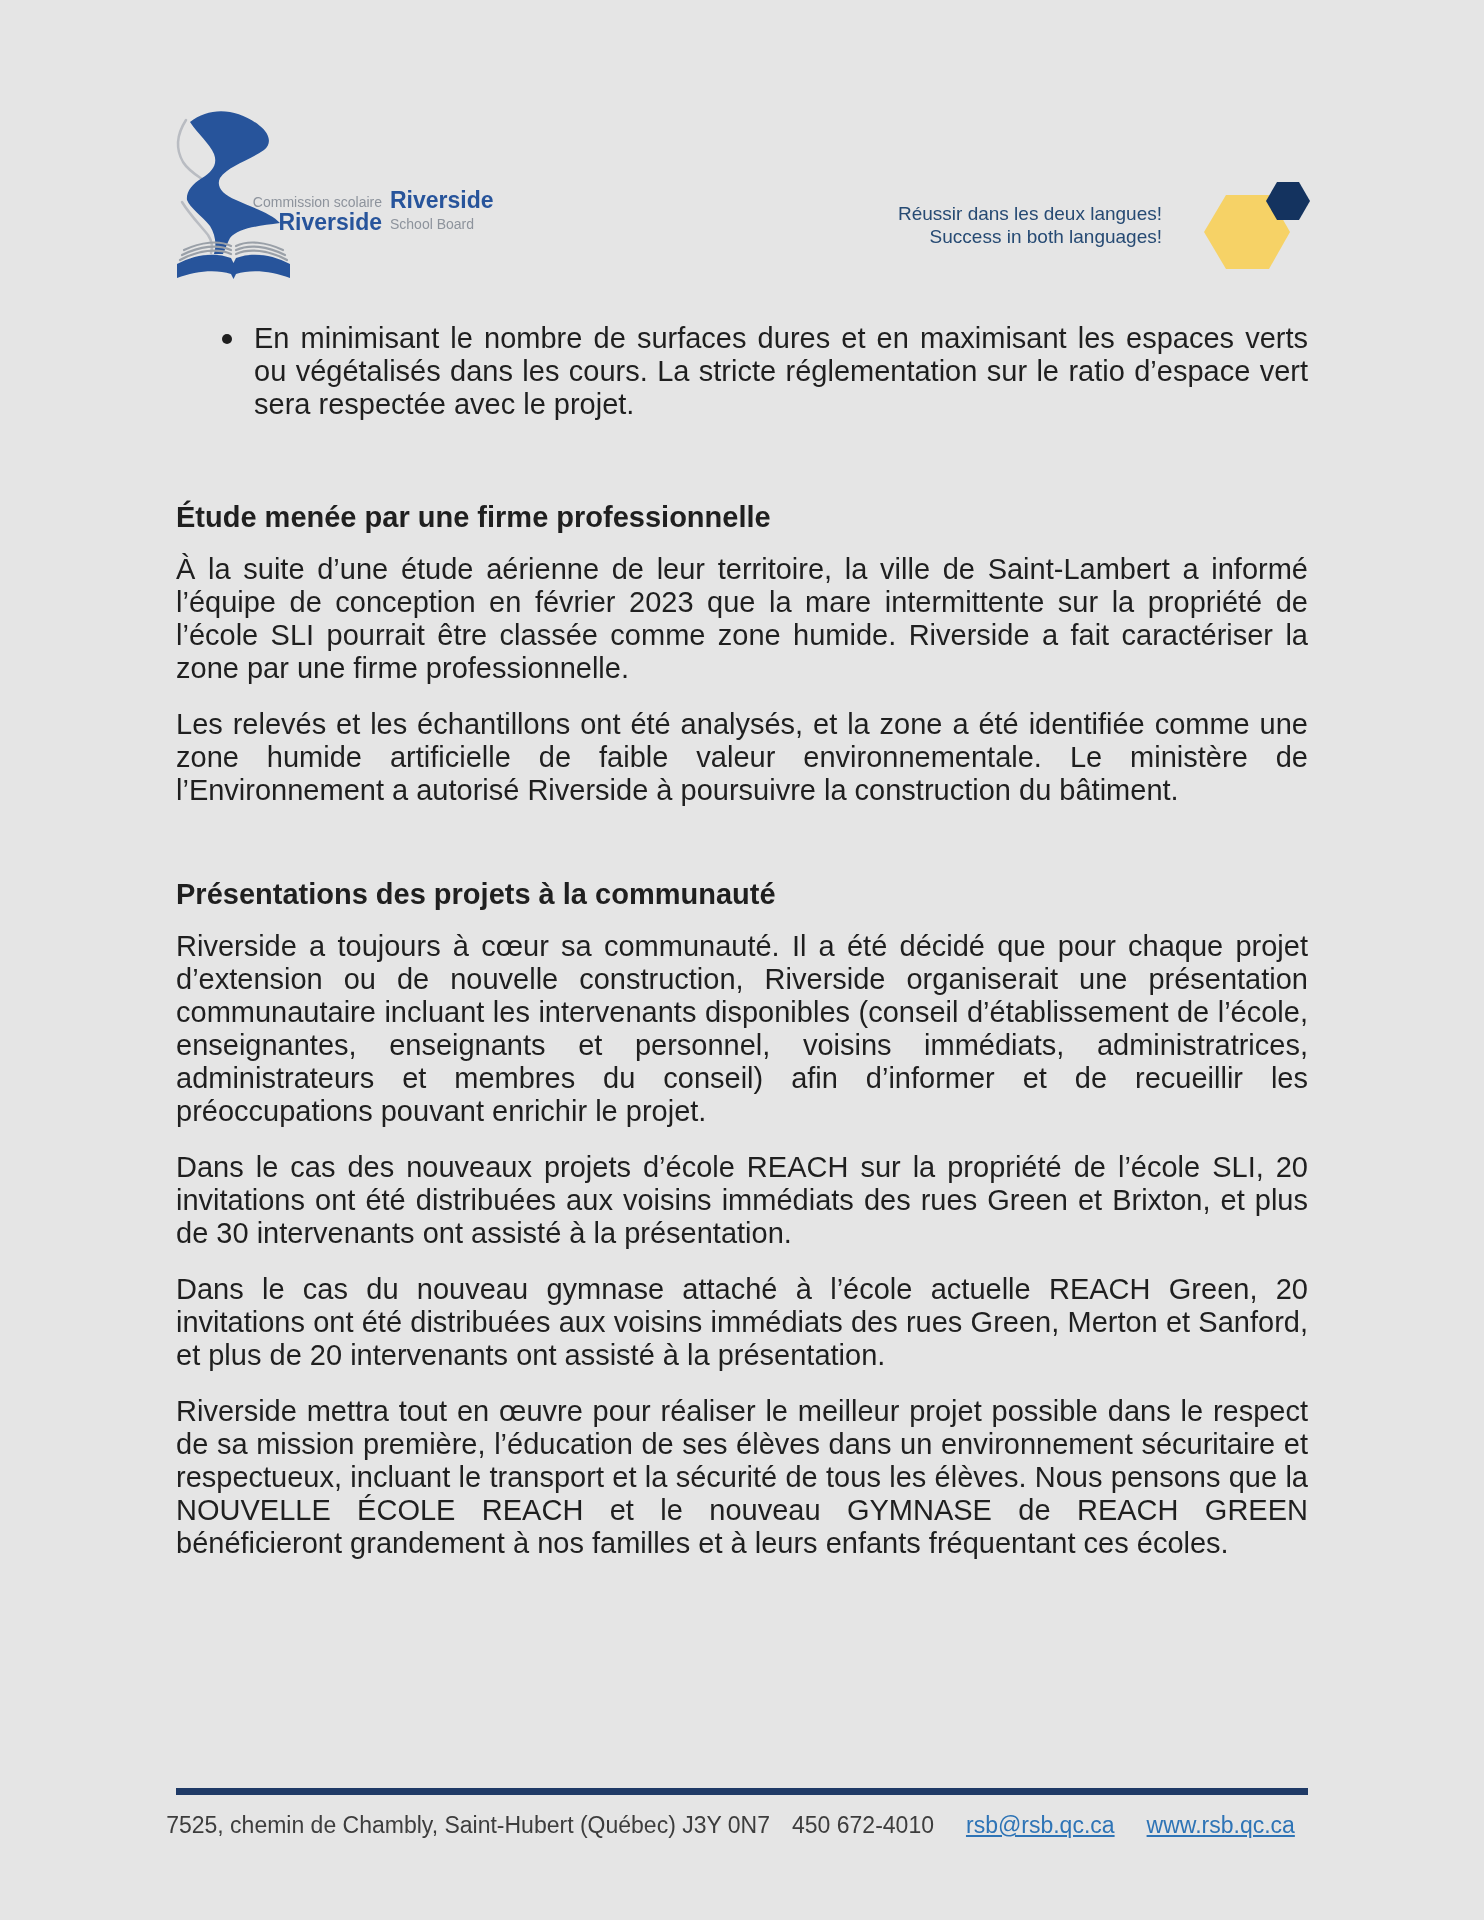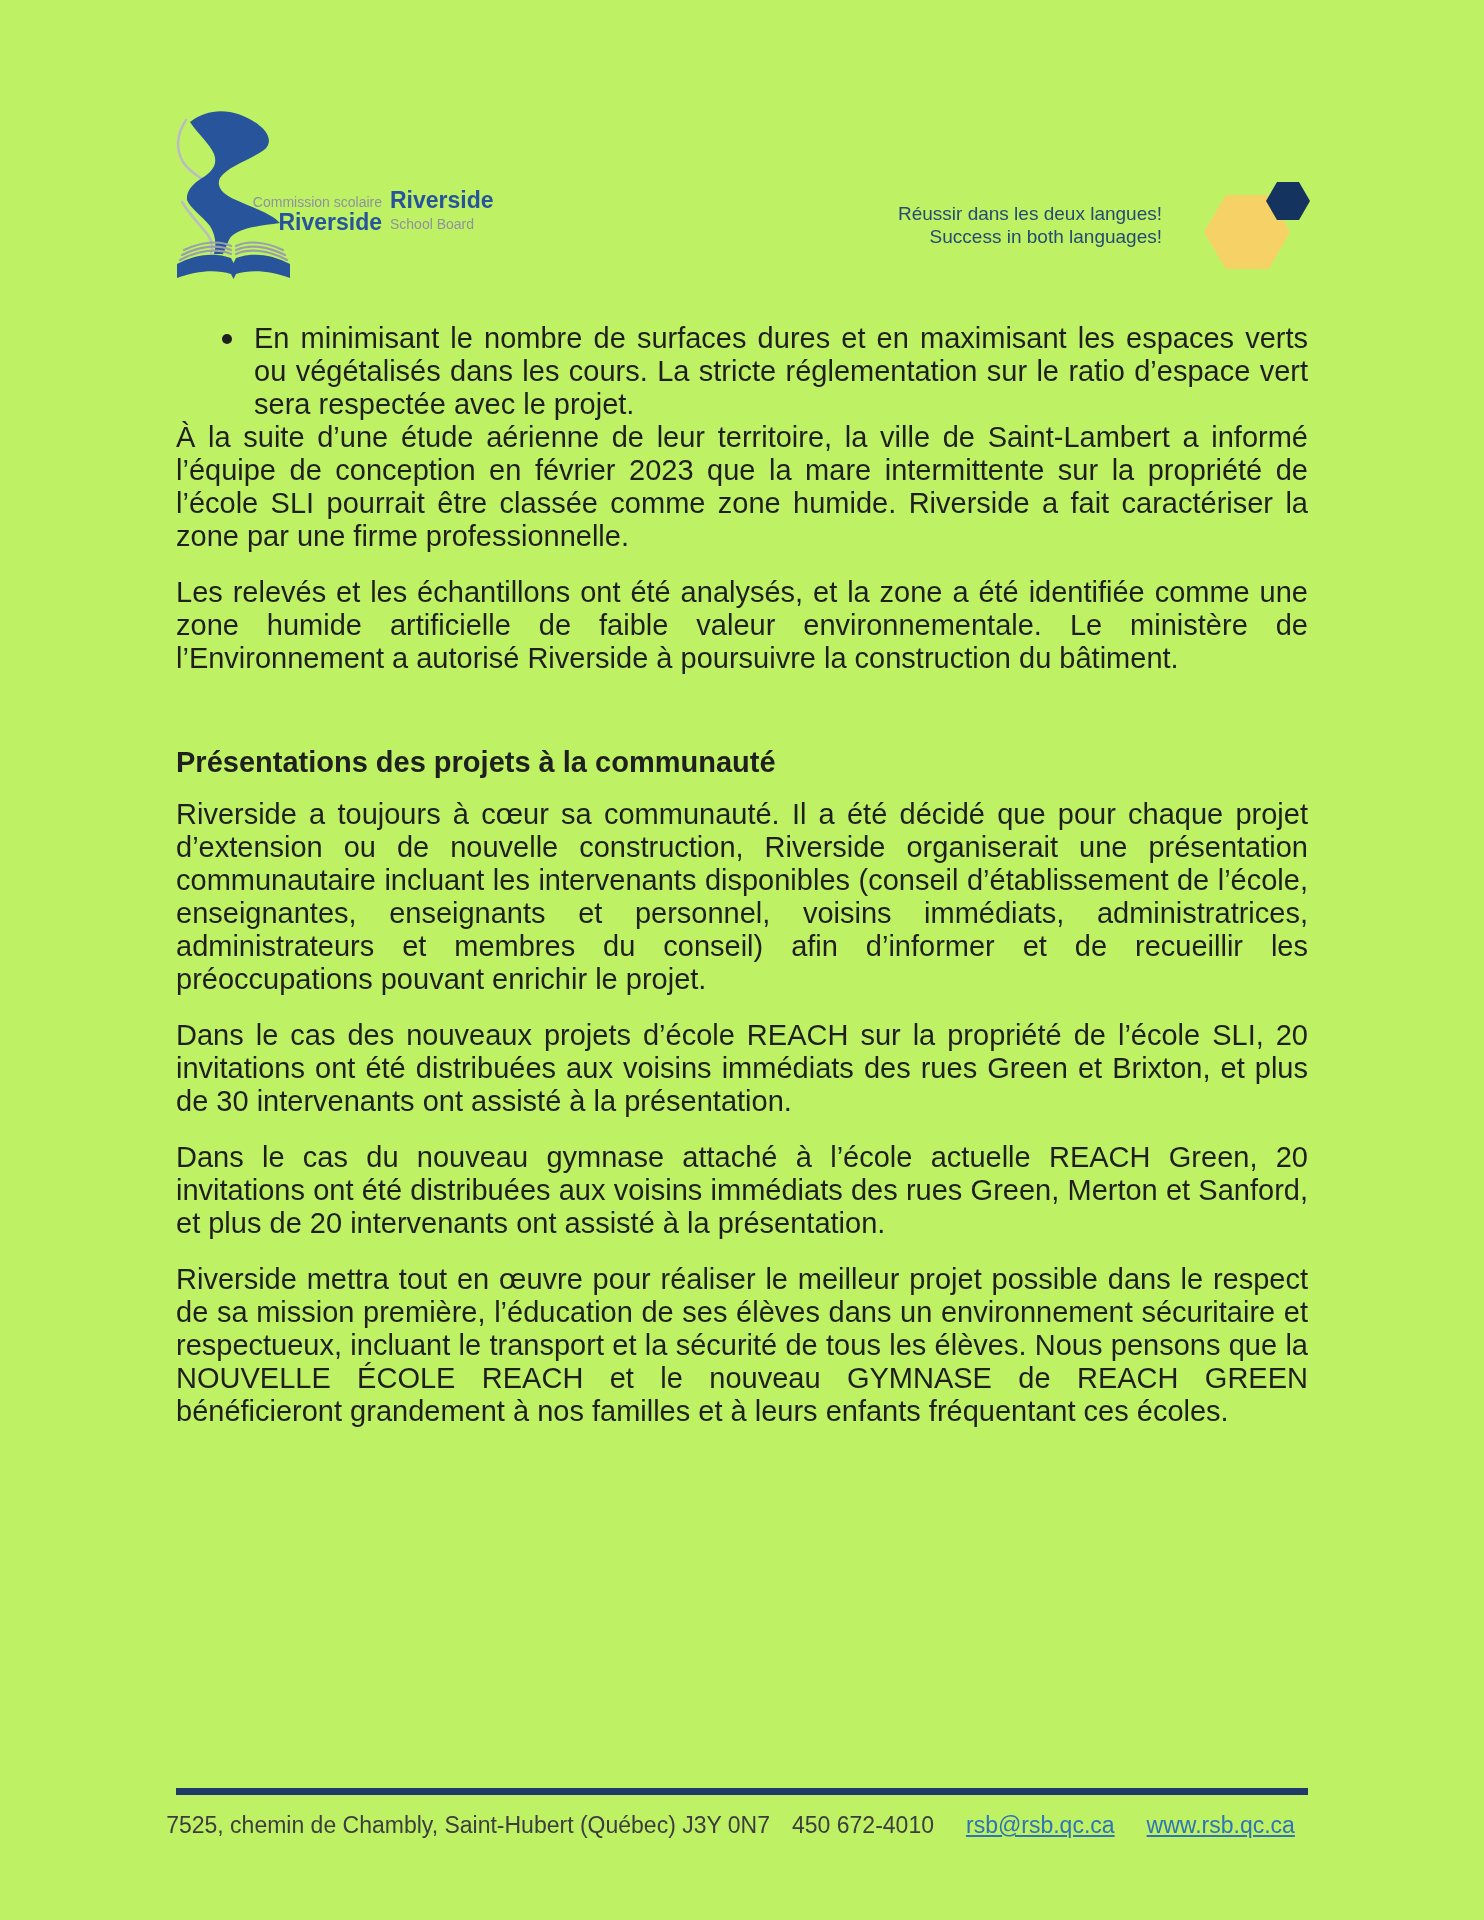--- a/index.html
+++ b/index.html
@@ -1,19 +1,19 @@
 <!DOCTYPE html>
 <html style="--brand_blue: #27549b; --logo_gray: #8d939c; --tagline_navy: #264a73; --hex_yellow: #f6d266; --hex_navy: #14335f; --text_black: #1f1f1f; --footer_rule: #1f3a66; --footer_text: #3d3d3d; --link_blue: #2e74b6;"><head>
 <meta charset="utf-8">
 <style>
   html,body { margin:0; padding:0; background:#ffffff; }
   .page {
     position:relative;
     width:1484px; height:1920px;
-    background:#bef264;
+    background:#e5e5e5;
     font-family:"Liberation Sans", sans-serif;
     color:var(--text_black, #1f1f1f);
     overflow:hidden;
   }
 
   
   .logo-svg { position:absolute; left:140px; top:88px; }
   .logo-svg text { font-family:"Liberation Sans", sans-serif; }
   .logo-gray-text { fill:var(--logo_gray,#8d939c); font-size:14px; }
   .logo-blue-text { fill:var(--brand_blue,#27549b); font-size:23px; font-weight:bold; }
@@ -129,20 +129,21 @@
 
   <div class="content">
 
     <ul class="bullets">
       <li>
         <span class="dot"></span>
         <span>En minimisant le nombre de surfaces dures et en maximisant les espaces verts ou végétalisés dans les cours. La stricte réglementation sur le ratio d’espace vert sera respectée avec le projet.</span>
       </li>
     </ul>
 
+    <h2 class="section-heading gap-lg">Étude menée par une firme professionnelle</h2>
     <p>À la suite d’une étude aérienne de leur territoire, la ville de Saint-Lambert a informé l’équipe de conception en février 2023 que la mare intermittente sur la propriété de l’école SLI pourrait être classée comme zone humide. Riverside a fait caractériser la zone par une firme professionnelle.</p>
     <p>Les relevés et les échantillons ont été analysés, et la zone a été identifiée comme une zone humide artificielle de faible valeur environnementale. Le ministère de l’Environnement a autorisé Riverside à poursuivre la construction du bâtiment.</p>
 
     <h2 class="section-heading gap-md">Présentations des projets à la communauté</h2>
     <p>Riverside a toujours à cœur sa communauté. Il a été décidé que pour chaque projet d’extension ou de nouvelle construction, Riverside organiserait une présentation communautaire incluant les intervenants disponibles (conseil d’établissement de l’école, enseignantes, enseignants et personnel, voisins immédiats, administratrices, administrateurs et membres du conseil) afin d’informer et de recueillir les préoccupations pouvant enrichir le projet.</p>
     <p>Dans le cas des nouveaux projets d’école REACH sur la propriété de l’école SLI, 20 invitations ont été distribuées aux voisins immédiats des rues Green et Brixton, et plus de 30 intervenants ont assisté à la présentation.</p>
     <p>Dans le cas du nouveau gymnase attaché à l’école actuelle REACH Green, 20 invitations ont été distribuées aux voisins immédiats des rues Green, Merton et Sanford, et plus de 20 intervenants ont assisté à la présentation.</p>
 
     <p class="closing">Riverside mettra tout en œuvre pour réaliser le meilleur projet possible dans le respect de sa mission première, l’éducation de ses élèves dans un environnement sécuritaire et respectueux, incluant le transport et la sécurité de tous les élèves. Nous pensons que la NOUVELLE ÉCOLE REACH et le nouveau GYMNASE de REACH GREEN bénéficieront grandement à nos familles et à leurs enfants fréquentant ces écoles.</p>
   </div>

